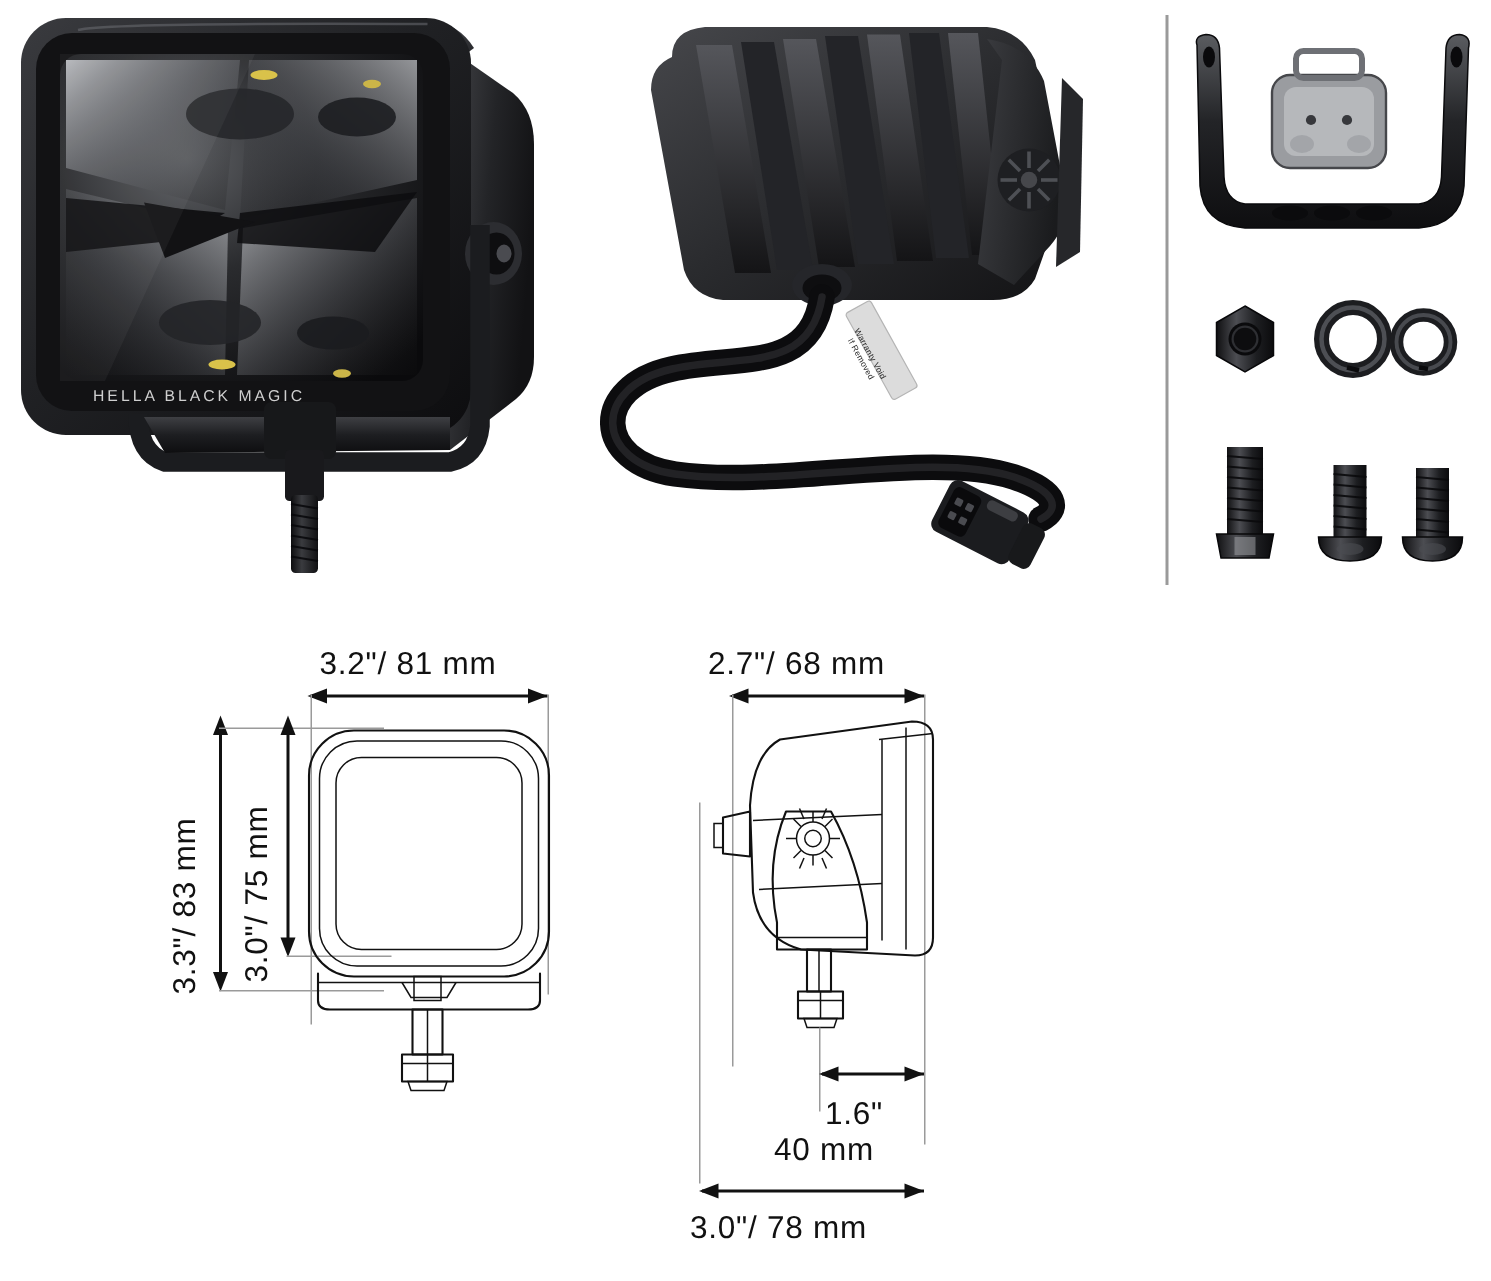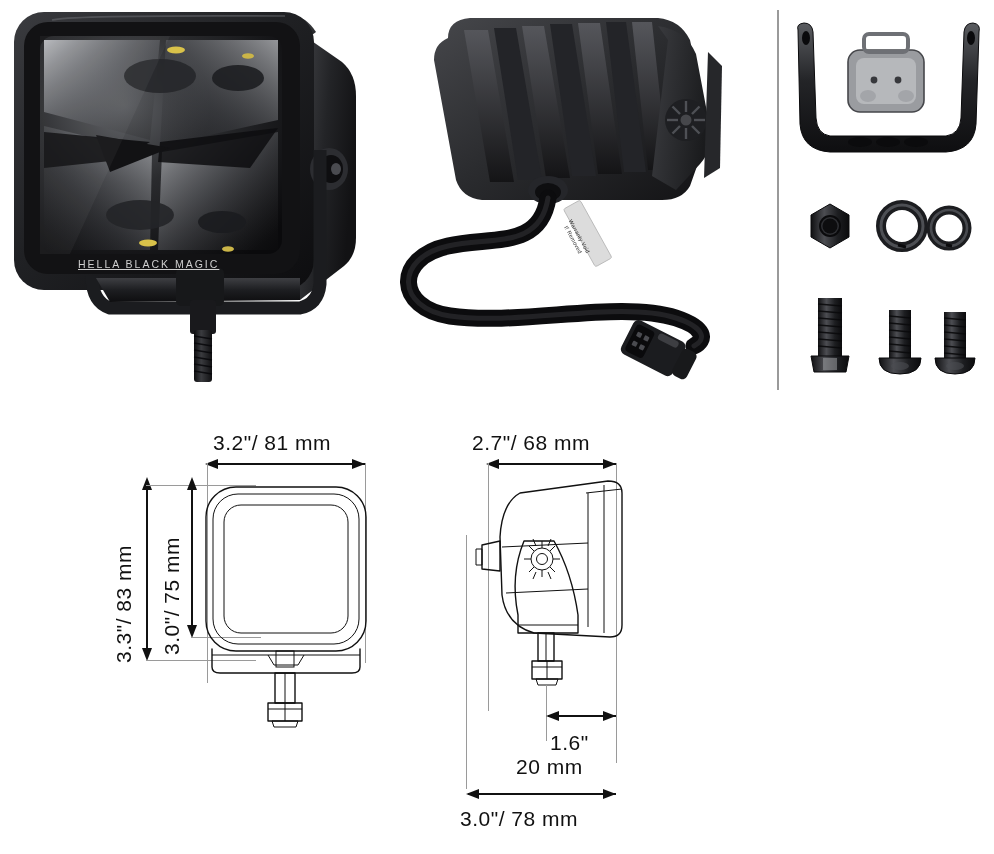--- a/index.html
+++ b/index.html
@@ -146,21 +146,21 @@
         <line x1="194" y1="343" x2="212" y2="346"></line>
         <line x1="194" y1="350" x2="212" y2="353"></line>
         <line x1="194" y1="357" x2="212" y2="360"></line>
         <line x1="194" y1="364" x2="212" y2="367"></line>
         <line x1="194" y1="371" x2="212" y2="374"></line>
       </g>
 
       <path d="M52 20 Q70 15 285 16" fill="none" stroke="#6b6d72" stroke-width="1.6" opacity="0.55"></path>
     </svg>
 
-    <div class="brandtxt" style="left:78px;top:258px;text-decoration:underline;">HELLA BLACK MAGIC</div>
+    <div class="brandtxt" style="left:62px;top:258px;">HELLA BLACK MAGIC</div>
   </div>
 
   <div class="photo" style="left:390px;top:0px;width:380px;height:400px;">
 
     <svg width="380" height="400" viewBox="0 0 380 400">
       <defs>
         <linearGradient id="rbody" x1="0" y1="0" x2="1" y2="1">
           <stop offset="0" stop-color="#46474b"></stop>
           <stop offset="0.5" stop-color="#2a2b2e"></stop>
           <stop offset="1" stop-color="#131315"></stop>
@@ -438,21 +438,21 @@
       <line x1="71" y1="186" x2="71" y2="204" class="dw-thin"></line>
       <path d="M60 204 L82 204 L80 210 L62 210 Z" class="dw-thin"></path>
     </svg>
 
     <div class="abs ext extv" style="left:106px;top:270px;height:56px;"></div>
 
     <div class="abs dline hline" style="left:108px;top:300px;width:68px;"></div>
     <div class="arrowL" style="left:106px;top:296px;"></div>
     <div class="arrowR" style="left:163px;top:296px;"></div>
     <div class="abs dimtext" style="left:110px;top:316px;">1.6"</div>
-    <div class="abs dimtext" style="left:76px;top:340px;">20 mm</div>
+    <div class="abs dimtext" style="left:76px;top:340px;">40 mm</div>
 
     <div class="abs ext extv" style="left:26px;top:120px;height:254px;"></div>
     <div class="abs dline hline" style="left:28px;top:378px;width:148px;"></div>
     <div class="arrowL" style="left:26px;top:374px;"></div>
     <div class="arrowR" style="left:163px;top:374px;"></div>
     <div class="abs dimtext" style="left:20px;top:392px;">3.0"/ 78 mm</div>
   </div>
 
 </div>
 

